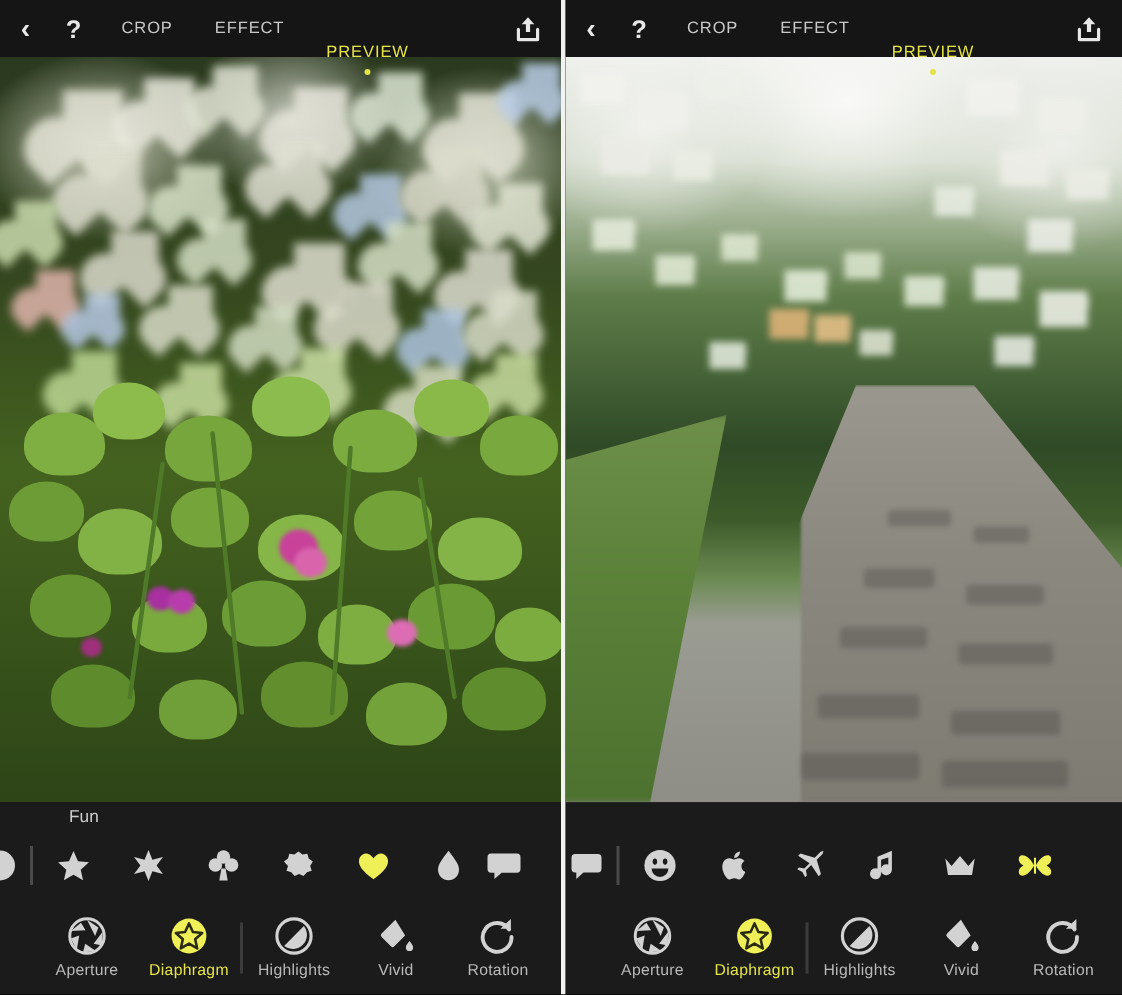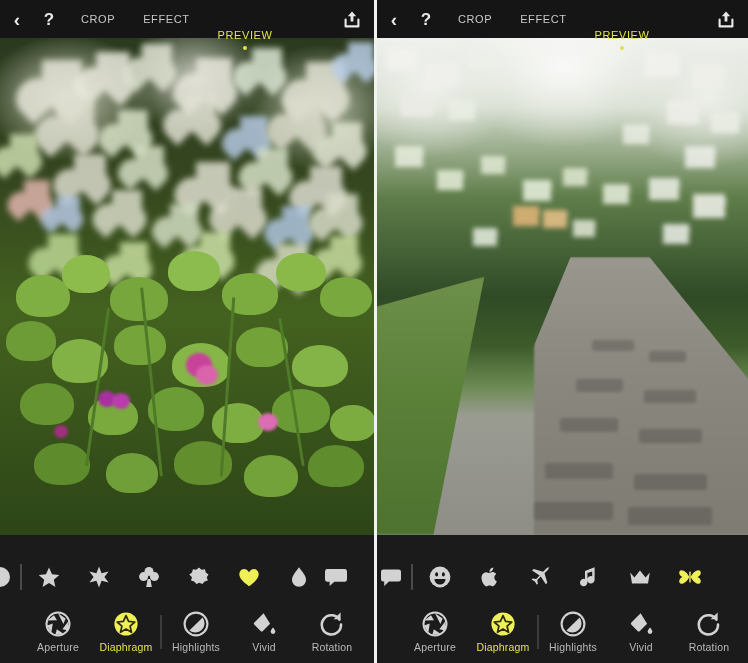--- a/index.html
+++ b/index.html
@@ -230,20 +230,21 @@
         <span class="flower" style="left:186px;top:106px;width:26px;height:24px;background:#c8429a;"></span>
         <span class="flower" style="left:196px;top:118px;width:22px;height:20px;background:#d964ac;"></span>
         <span class="flower" style="left:98px;top:144px;width:18px;height:16px;background:#a830a0;"></span>
         <span class="flower" style="left:112px;top:146px;width:18px;height:16px;background:#b83cac;"></span>
         <span class="flower" style="left:258px;top:166px;width:20px;height:18px;background:#dc6cb4;"></span>
         <span class="flower" style="left:54px;top:178px;width:14px;height:13px;background:#a0307e;"></span>
       </div>
     </div>
 
     <div class="shape-strip">
+      <div class="cat-label">Fun</div>
       <div class="shape-row">
         <div class="shape-cell" style="flex:0 0 18px;justify-content:flex-start;">
           <svg class="sh" viewBox="0 0 24 24" style="width:24px;margin-left:-12px;">
             <circle cx="12" cy="12" r="10" fill="#d2d2d2"></circle>
           </svg>
         </div>
         <div class="shape-divider"></div>
         <div class="shape-cell">
           <svg class="sh" viewBox="0 0 24 24">
             <path d="M12 2.4 L15 9.2 L22.3 9.9 L16.8 14.8 L18.4 21.9 L12 18.1 L5.6 21.9 L7.2 14.8 L1.7 9.9 L9 9.2 Z" fill="#d2d2d2"></path>

